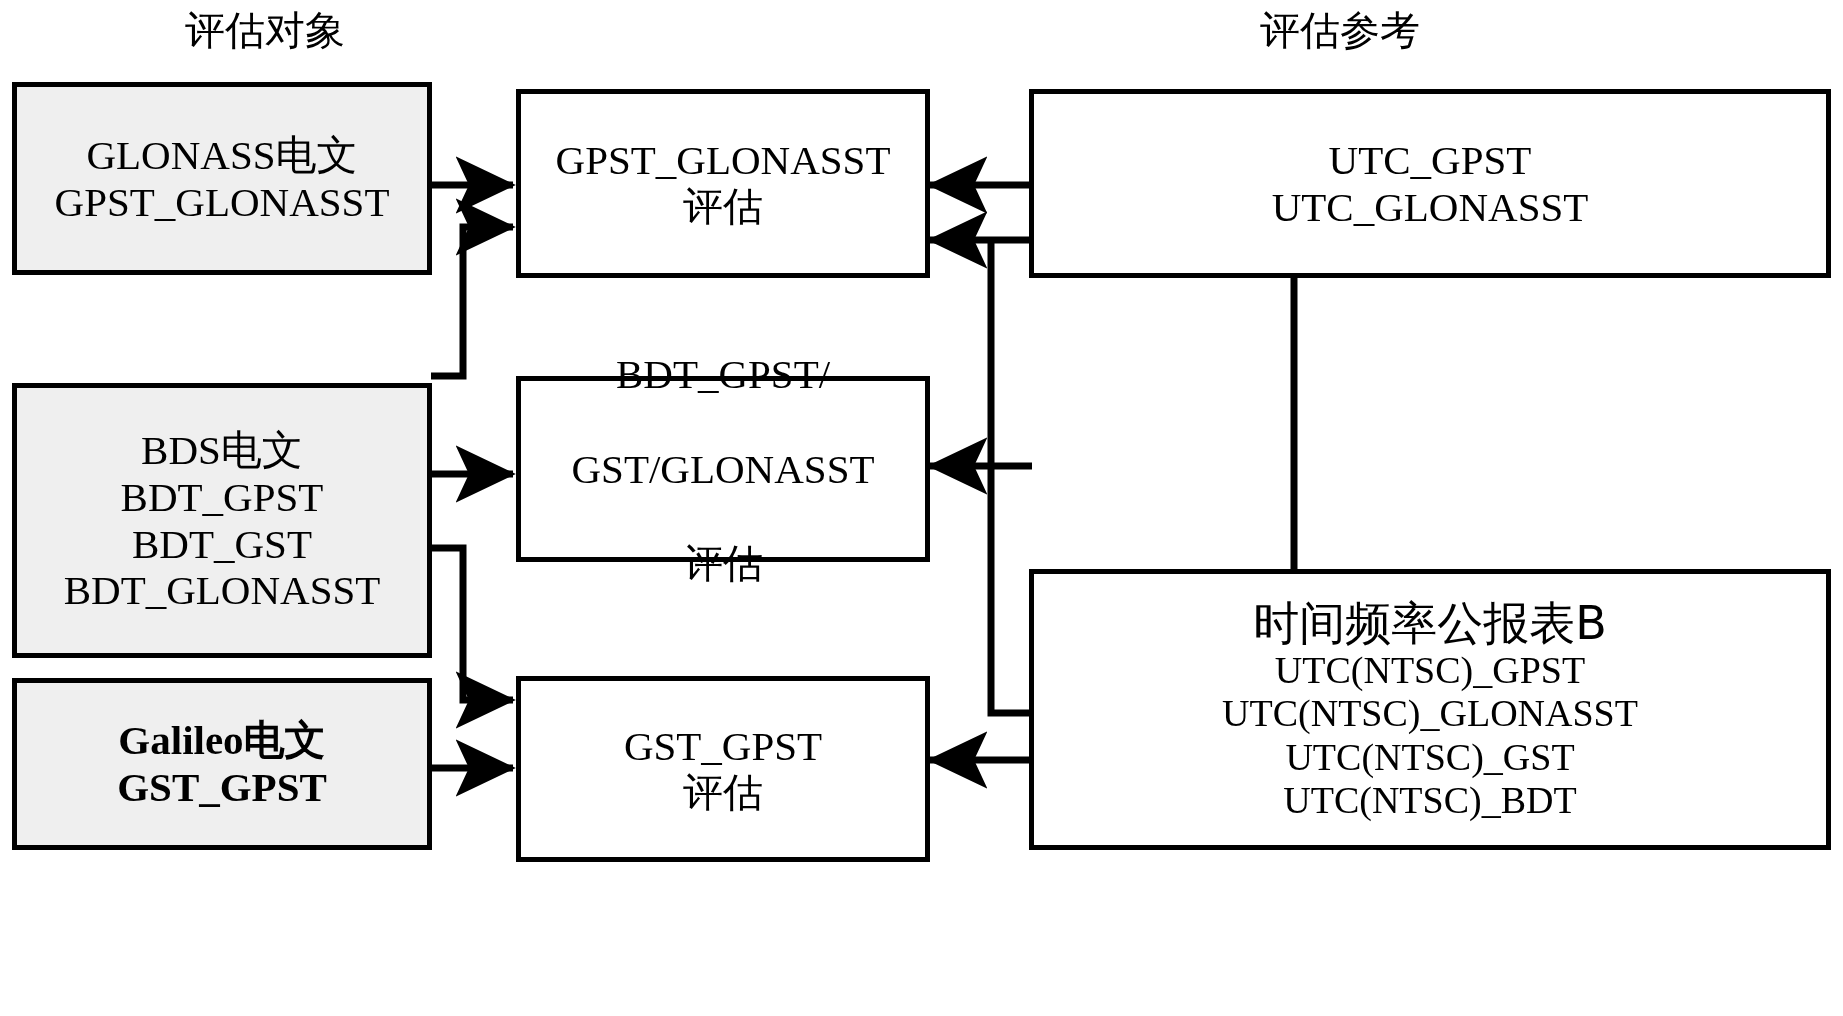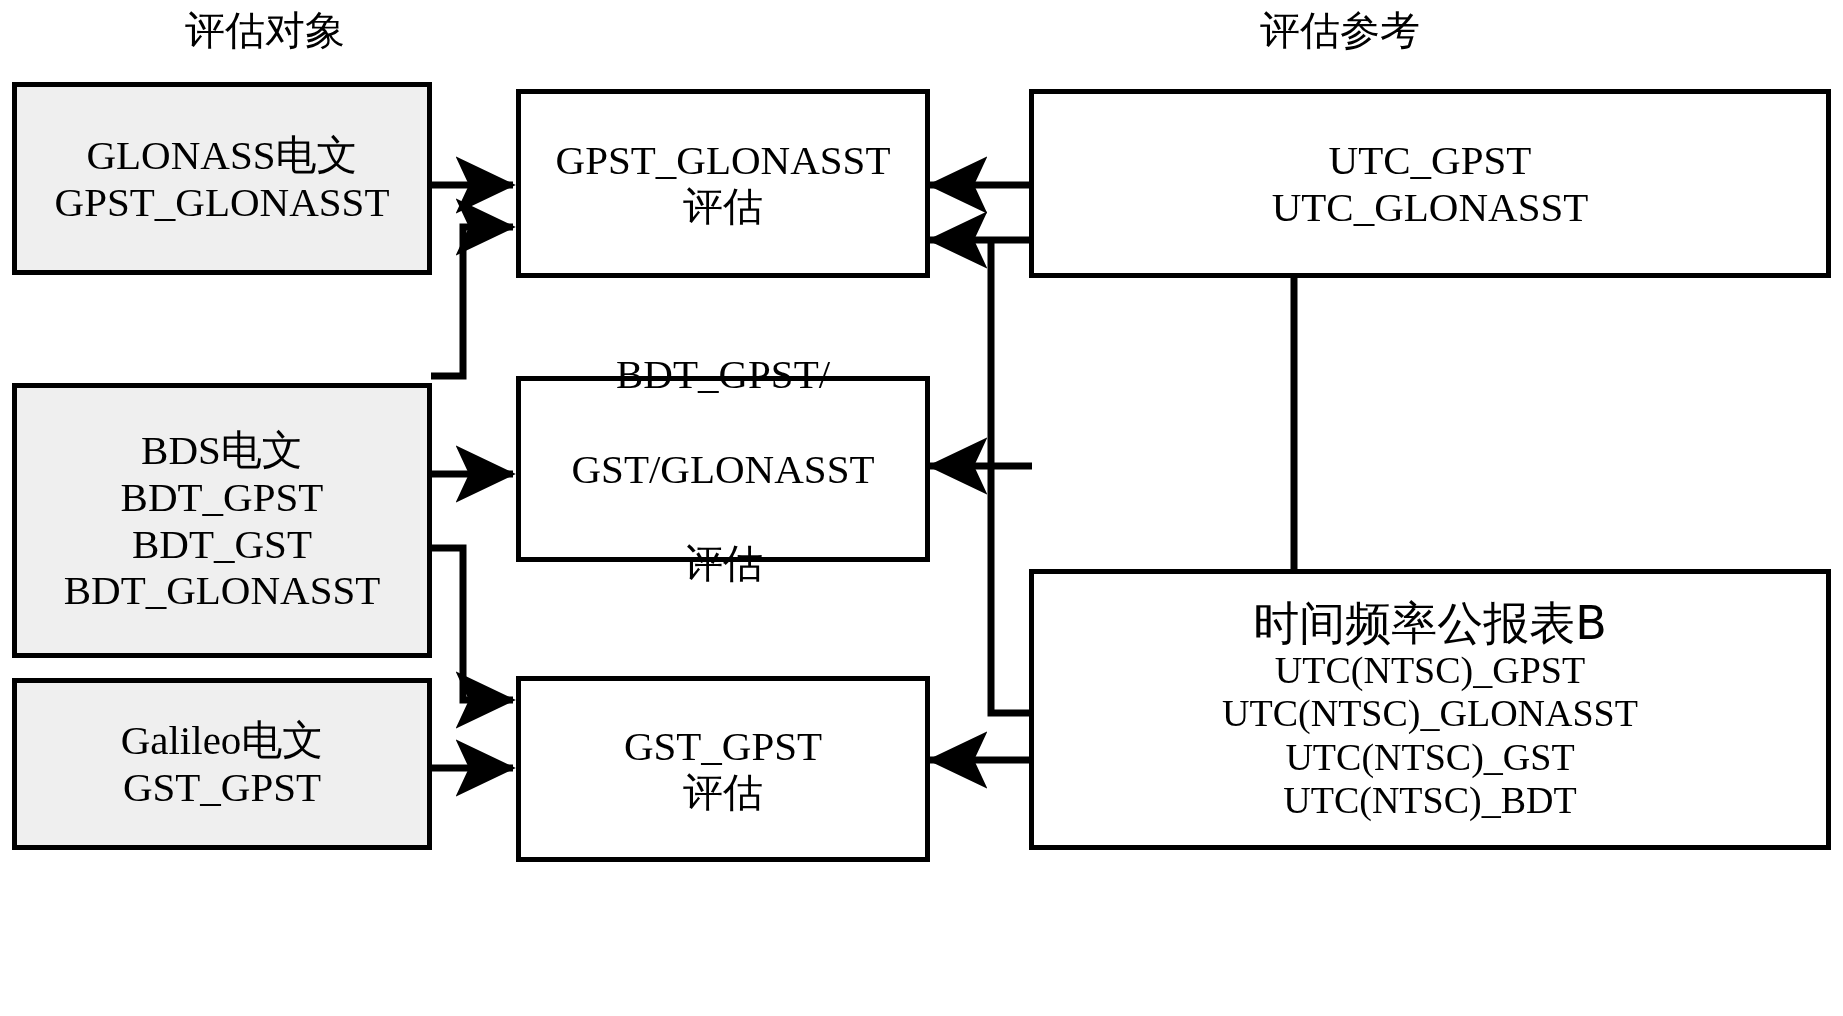--- a/index.html
+++ b/index.html
@@ -87,21 +87,21 @@
     <span class="ln">GPST_GLONASST</span>
   </div>
 
   <div class="box shaded mix" style="left:12px;top:356px;width:420px;height:275px;margin-top:27px;">
     <span class="ln">BDS电文</span>
     <span class="ln">BDT_GPST</span>
     <span class="ln">BDT_GST</span>
     <span class="ln">BDT_GLONASST</span>
   </div>
 
-  <div class="box shaded mix" style="left:12px;top:678px;width:420px;height:172px;">
+  <div class="box shaded mix" style="left:12px;top:678px;width:420px;height:172px;font-weight:bold;">
     <span class="ln">Galileo电文</span>
     <span class="ln">GST_GPST</span>
   </div>
 
   <div class="box" style="left:516px;top:89px;width:414px;height:189px;">
     <span class="ln">GPST_GLONASST</span>
     <span class="ln cjk">评估</span>
   </div>
 
   <div class="box" style="left:516px;top:376px;width:414px;height:186px;gap:48px;">

